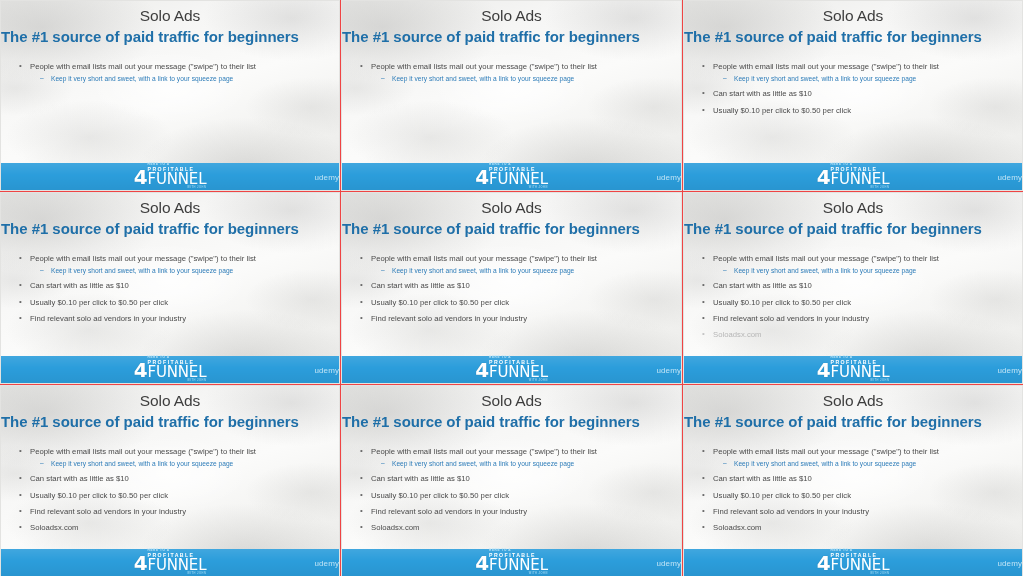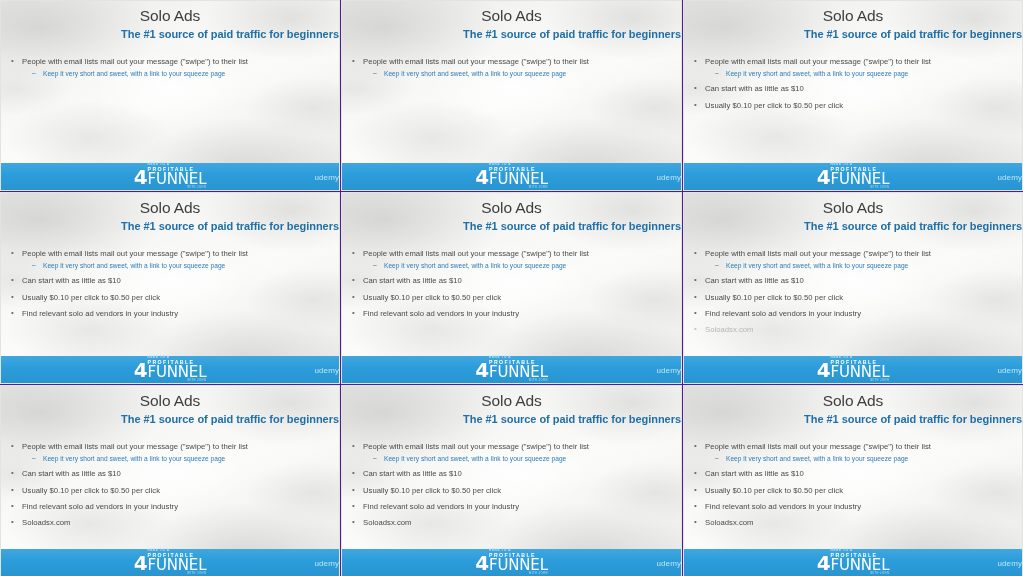--- a/index.html
+++ b/index.html
@@ -5,21 +5,21 @@
   html,body{margin:0;padding:0;background:#ffffff;}
   body{width:1023px;height:576px;overflow:hidden;
        font-family:"Liberation Sans", sans-serif;}
 
   #grid{
     width:1023px;height:576px;
     display:grid;
     grid-template-columns:340px 341px 340px;
     grid-template-rows:191px 192px 192px;
     column-gap:1px;row-gap:1px;
-    background:#4c1d95;
+    background:#ef4444;
   }
 
   .slide{
     position:relative;
     overflow:hidden;
     background:#f2f2f0;
     border:1px solid #e3e3e1;
     box-sizing:border-box;
   }
   
@@ -41,32 +41,32 @@
   .s-title{
     text-align:center;
     color:#3d3d3d;
     font-size:15.5px;
     letter-spacing:-.1px;
     padding-top:6px;
     line-height:1.1;
     font-weight:400;
   }
   .s-sub{
-    text-align:right;
+    text-align:left;
     color:#1f6fa8;
-    font-size:11px;
+    font-size:15px;
     font-weight:bold;
     padding-top:4px;
     letter-spacing:-.05px;
   }
 
   ul.bullets{
     list-style:none;
     margin:0;
-    padding:18px 0 0 10px;
+    padding:18px 0 0 18px;
   }
   ul.bullets > li{
     position:relative;
     color:#4a4a4a;
     font-size:7.7px;
     line-height:1;
     padding-left:11px;
     margin-bottom:8.5px;
     letter-spacing:.02px;
     white-space:nowrap;

